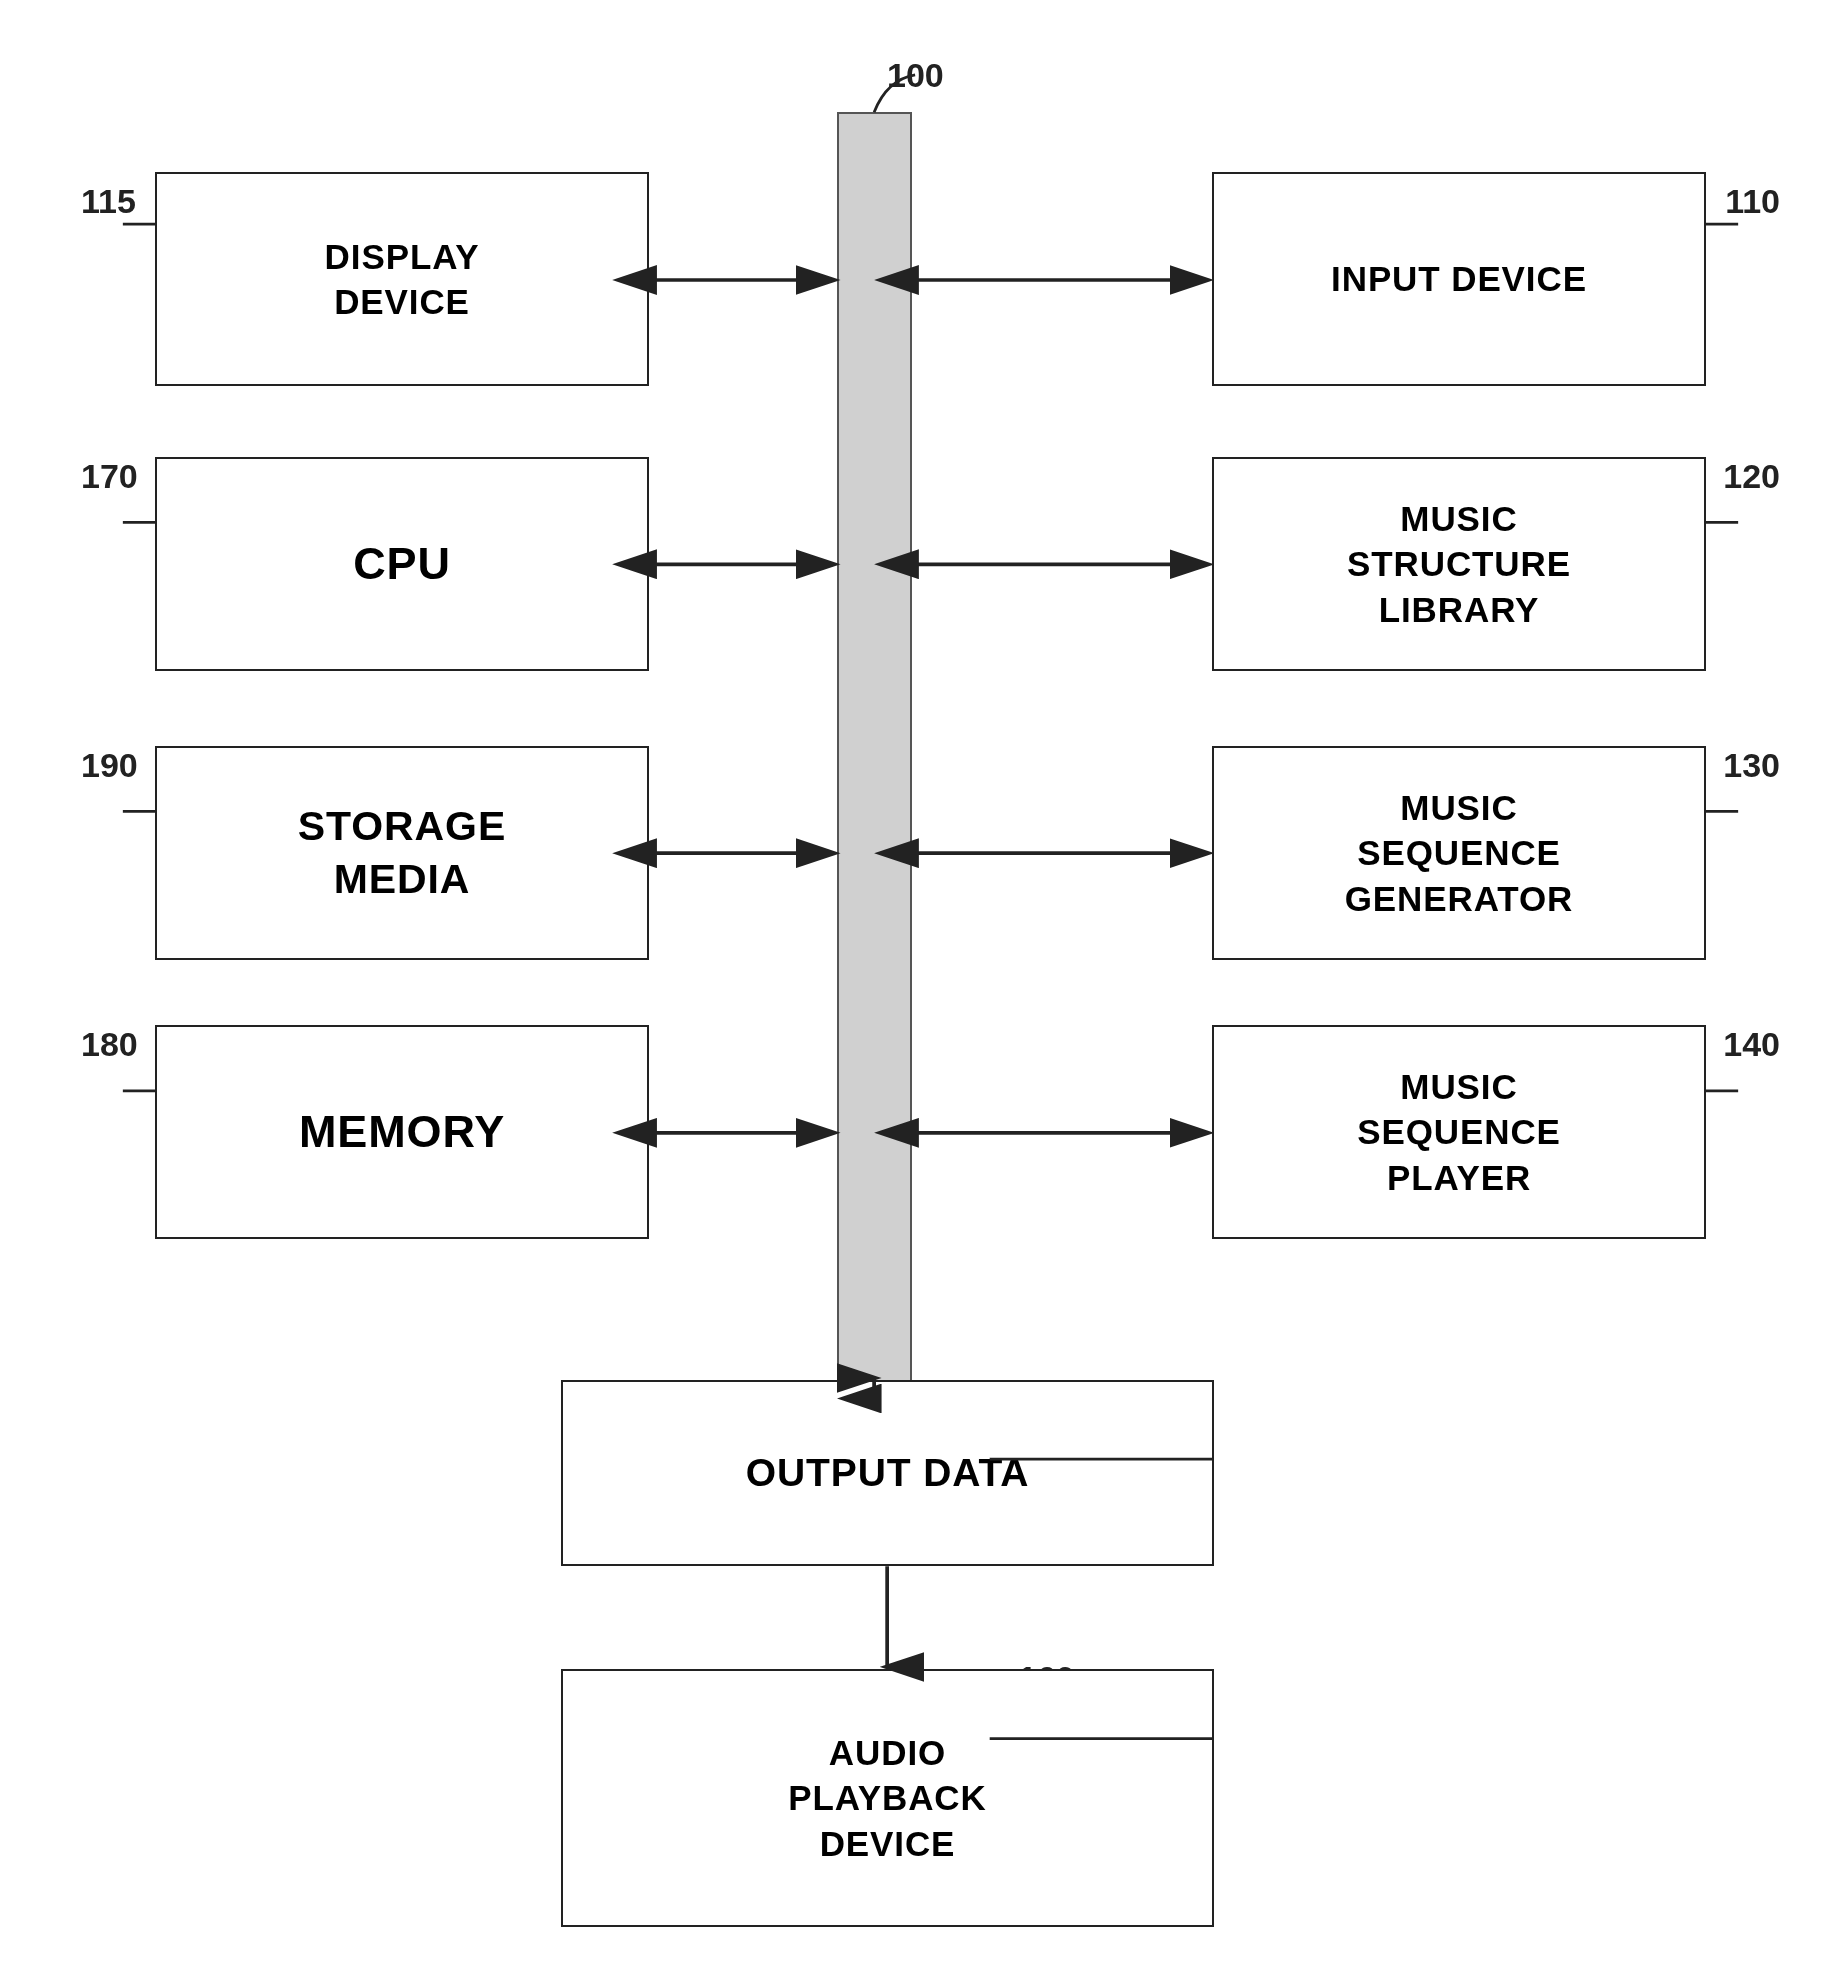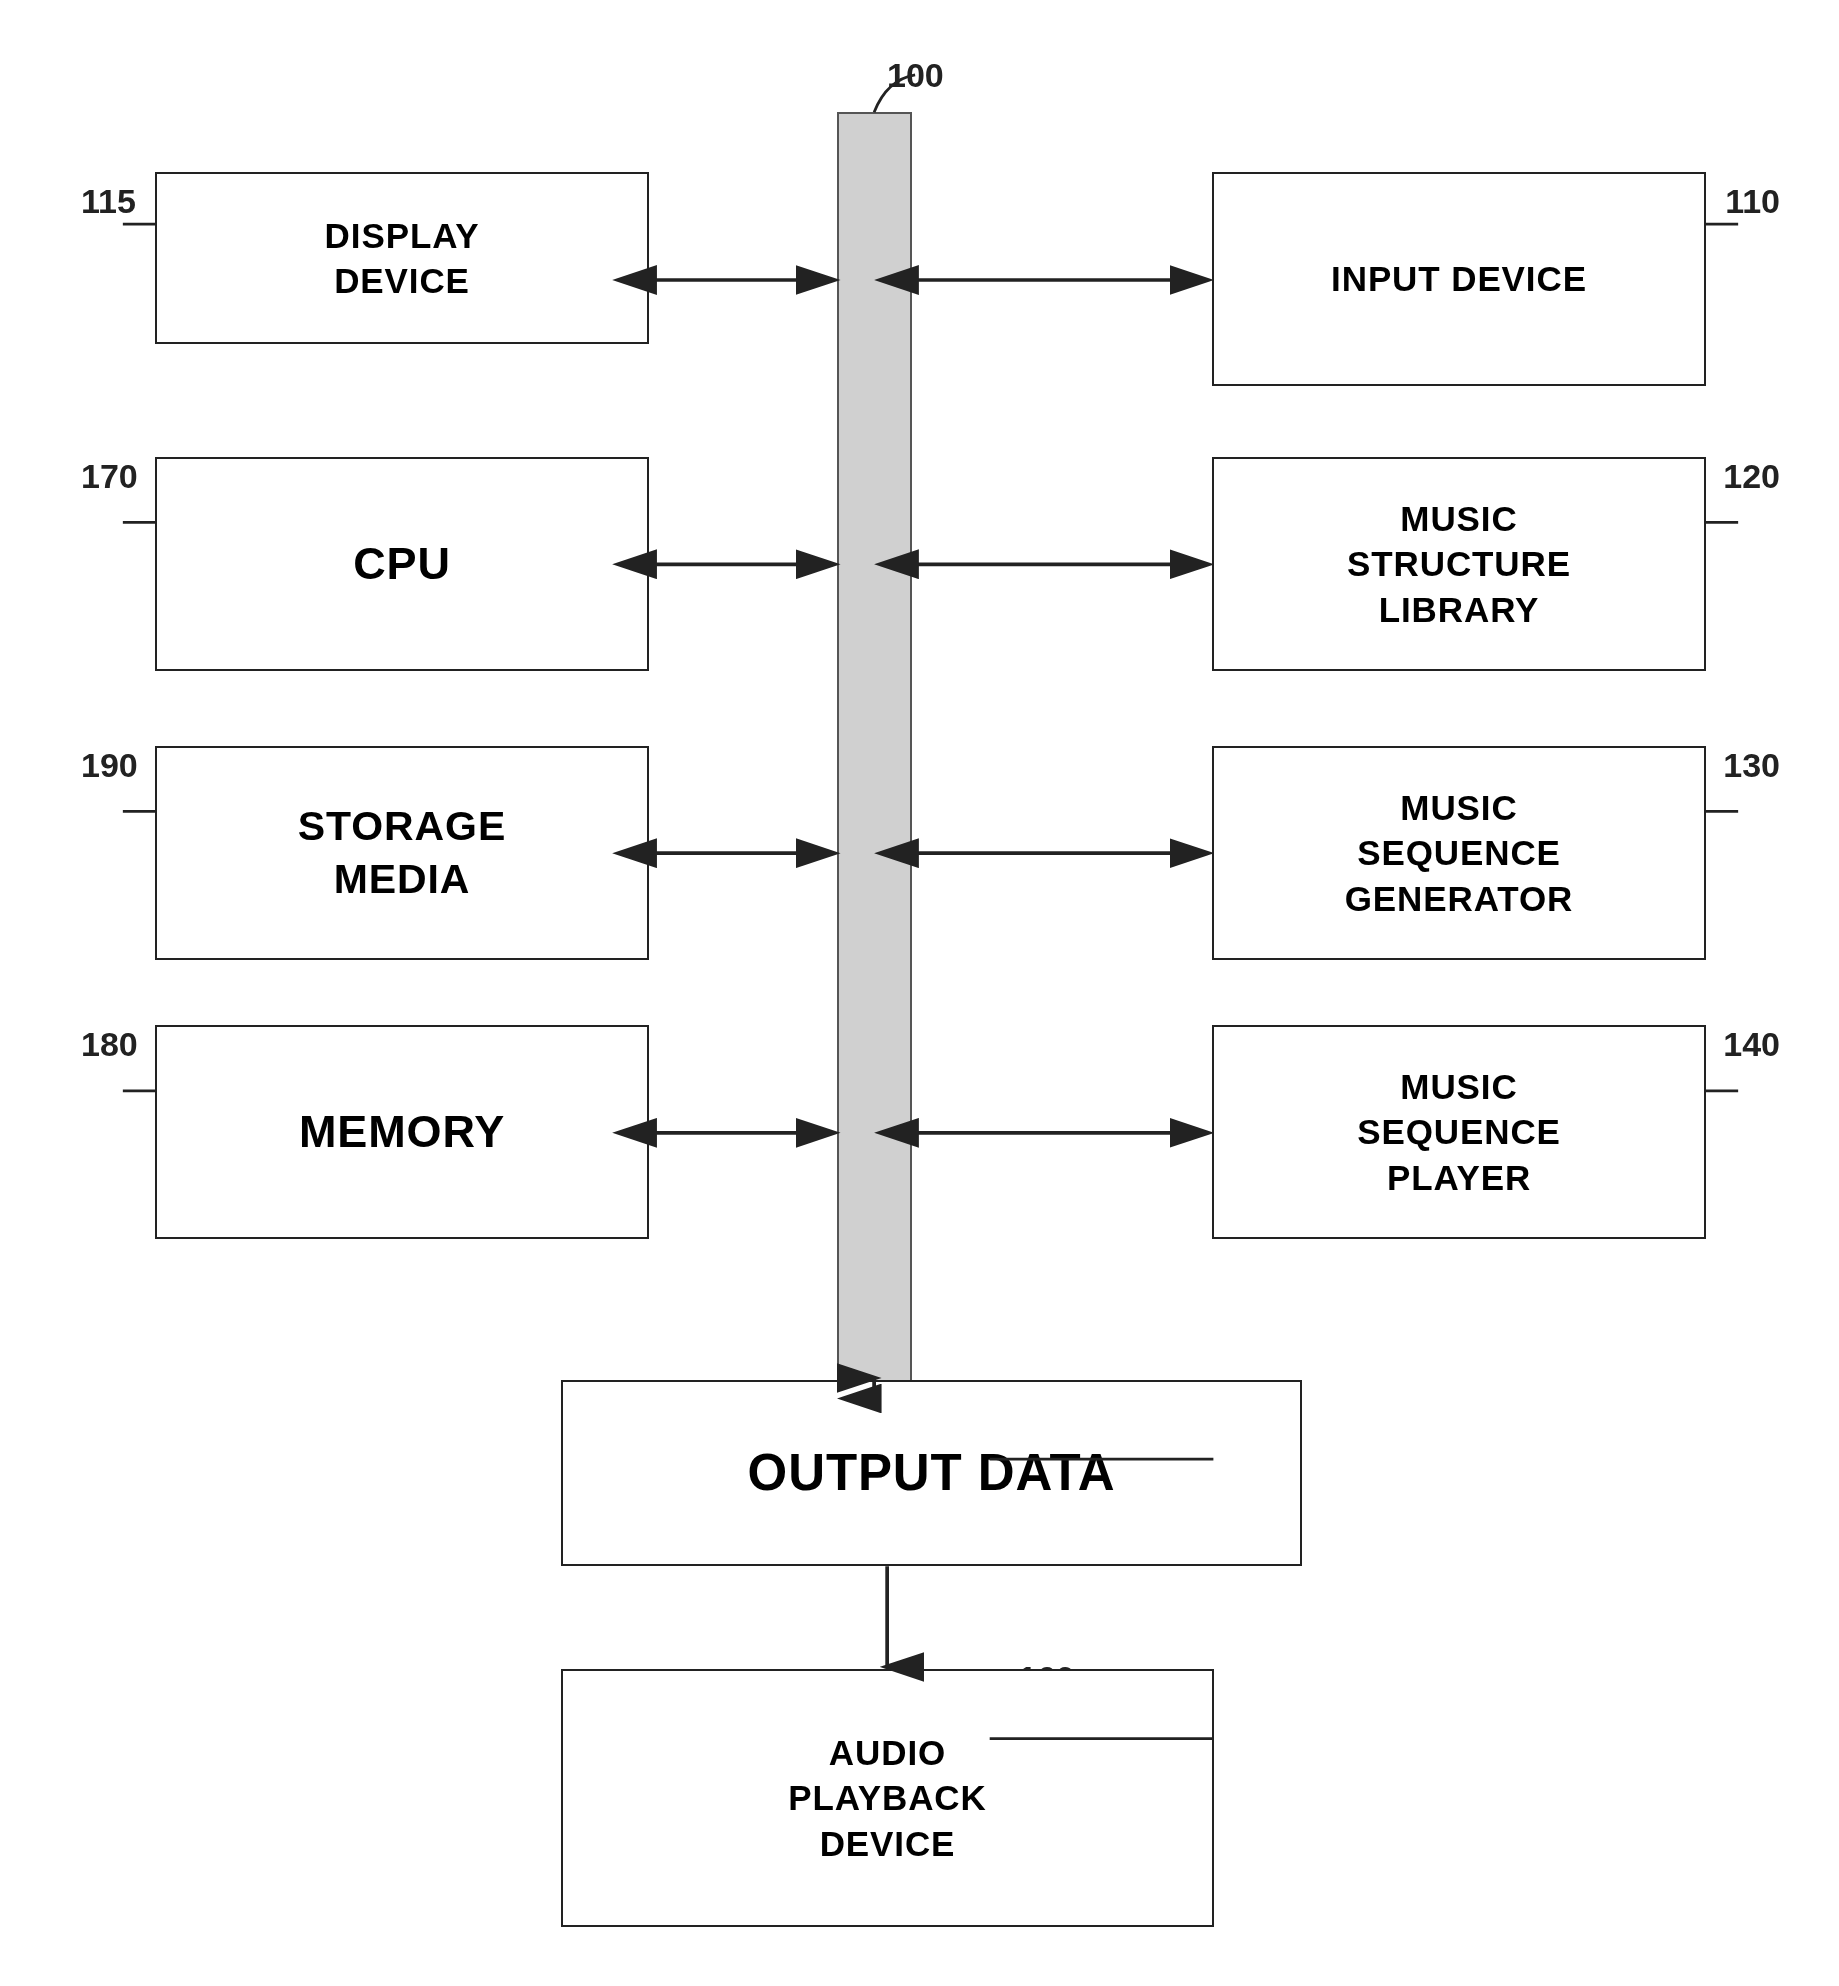--- a/index.html
+++ b/index.html
@@ -80,21 +80,21 @@
 
   <div class="label-ref" style="top:1025px; right:70px;">140</div>
 
   <div class="label-ref" style="top:1398px; left:1007px;">150</div>
 
   <div class="label-ref" style="top:1659px; left:1007px;">160</div>
 
   <div class="bus-bar" style="left: 826px; top: 112px; width: 75px; height: 1286px; background:#d0d0d0; border:2.8px solid #555;">
   </div>
 
-  <div class="box" style="left:144px; top:172px; width:494px; height:172px; font-size:35px;">
+  <div class="box" style="left:144px; top:172px; width:494px; height:214px; font-size:35px;">
     <span style="white-space:pre-line;">DISPLAY
 DEVICE</span>
   </div>
 
   <div class="box" style="left:144px; top:457px; width:494px; height:214px; font-size:45px;">
     <span>CPU</span>
   </div>
 
   <div class="box" style="right:144px; top:172px; width:494px; height:214px; font-size:35px;">
     <span>INPUT DEVICE</span>
@@ -120,21 +120,21 @@
   <div class="box" style="left:144px; top:1025px; width:494px; height:214px; font-size:45px;">
     <span>MEMORY</span>
   </div>
 
   <div class="box" style="right:144px; top:1025px; width:494px; height:214px; font-size:35px;">
     <span style="white-space:pre-line;">MUSIC
 SEQUENCE
 PLAYER</span>
   </div>
 
-  <div class="box" style="left:550px; top:1380px; width:741px; height:186px; font-size:51px;">
+  <div class="box" style="left:550px; top:1380px; width:653px; height:186px; font-size:39px;">
     <span>OUTPUT DATA</span>
   </div>
 
   <div class="box" style="left:550px; top:1669px; width:653px; height:258px; font-size:35px;">
     <span style="white-space:pre-line;">AUDIO
 PLAYBACK
 DEVICE</span>
   </div>
 
   <svg class="arrows-svg" viewBox="0 0 1973 2131" width="1839" height="1987">

